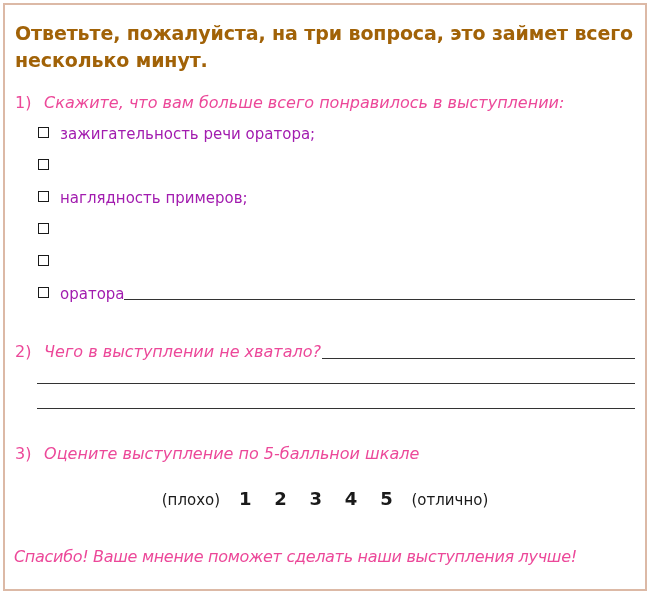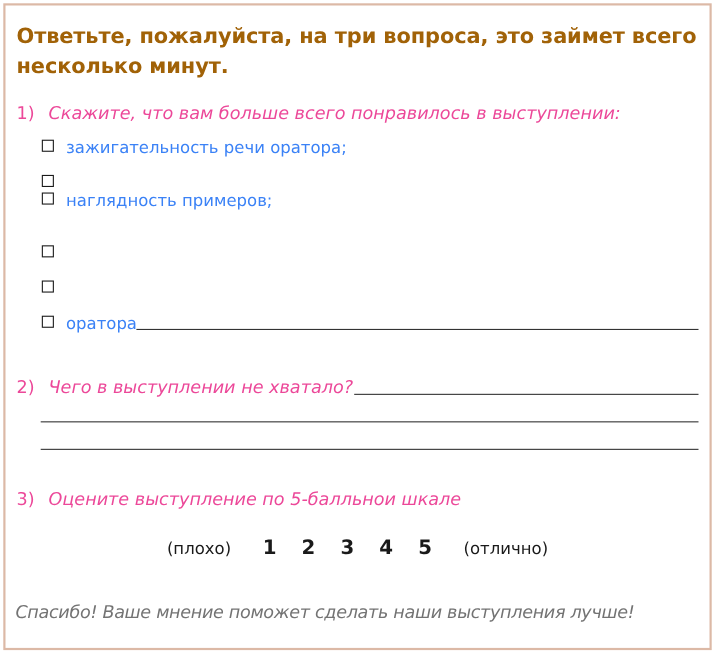--- a/index.html
+++ b/index.html
@@ -9,48 +9,48 @@
     border: 2px solid #dcb9a6; background: #ffffff;
   }
   .title {
     position: absolute; left: 15px; top: 20px; width: 620px;
     font-family: "DejaVu Sans", sans-serif; font-weight: bold;
     font-size: 19px; line-height: 27px; color: #a16207; letter-spacing: -0.1px;
   }
   .q { position: absolute; font-family: "DejaVu Sans", sans-serif; font-size: 16px; color: #ec4899; }
   .qnum { display: inline-block; width: 24px; font-style: normal; }
   .qtext { font-style: italic; }
-  .opt { position: absolute; left: 38px; font-family: "DejaVu Sans", sans-serif; font-size: 15px; color: #3b82f6; height: 20px; line-height: 20px; }
+  .opt { position: absolute; left: 38px; font-family: "DejaVu Sans", sans-serif; font-size: 15px; color: #a21caf; height: 20px; line-height: 20px; }
   .box { display: inline-block; width: 9px; height: 9px; border: 1.5px solid #1a1a1a; margin-right: 11px; vertical-align: 1px; }
   .line { position: absolute; height: 0; border-top: 1px solid #333; }
   .scale { position: absolute; top: 488px; left: 0; width: 650px; text-align: center; font-family: "DejaVu Sans", sans-serif; font-size: 15px; color: #1a1a1a; }
   .scale span { display: inline-block; }
   .num { font-weight: bold; font-size: 18px; margin: 0 9px; }
-  .lbl { margin: 0 15px; }
-  .thanks { position: absolute; left: 14px; top: 547px; font-family: "DejaVu Sans", sans-serif; font-style: italic; font-size: 16px; color: #737373; letter-spacing: -0.3px; }
+  .lbl { margin: 0 5px; }
+  .thanks { position: absolute; left: 14px; top: 547px; font-family: "DejaVu Sans", sans-serif; font-style: italic; font-size: 16px; color: #ec4899; letter-spacing: -0.3px; }
 </style>
 </head>
 <body>
 
 <div class="frame"></div>
 
 <div class="title">Ответьте, пожалуйста, на три вопроса, это займет всего несколько минут.</div>
 
 <div class="q" style="left:15px; top:93px;">
   <span class="qnum">1)</span>
   <span class="qtext">Скажите, что вам больше всего понравилось в выступлении:</span>
 </div>
 
 <div class="opt" style="top:124px;">
   <span class="box"></span><span>зажигательность речи оратора;</span>
 </div>
 <div class="opt" style="top:156px;">
   <span class="box"></span>
 </div>
-<div class="opt" style="top:172px;">
+<div class="opt" style="top:188px;">
   <span class="box"></span><span>наглядность примеров;</span>
 </div>
 <div class="opt" style="top:220px;">
   <span class="box"></span>
 </div>
 <div class="opt" style="top:252px;">
   <span class="box"></span>
 </div>
 <div class="opt" style="top:284px;">
   <span class="box"></span><span>оратора</span>

